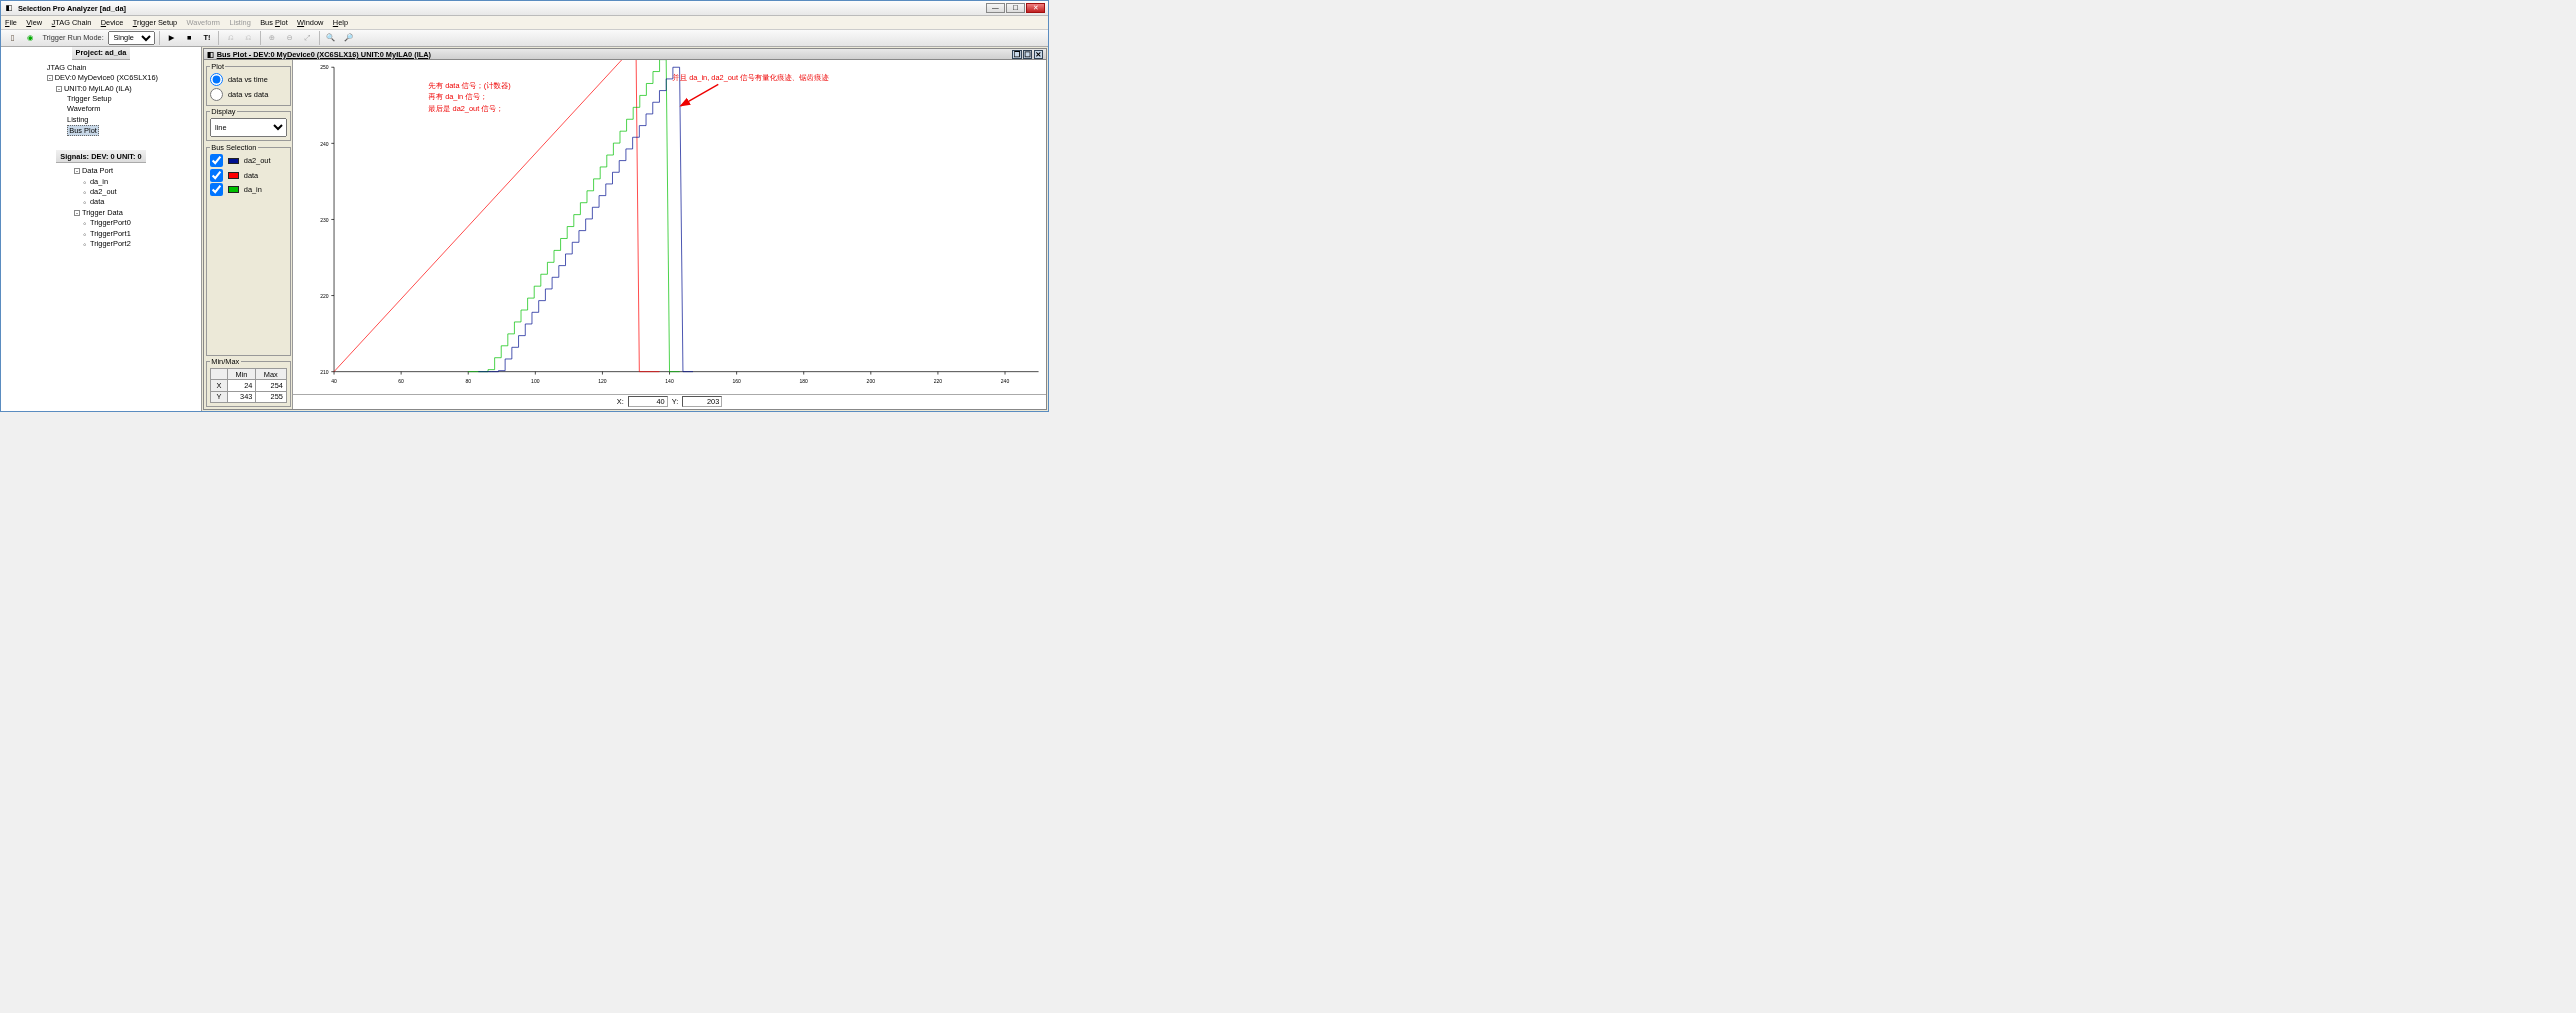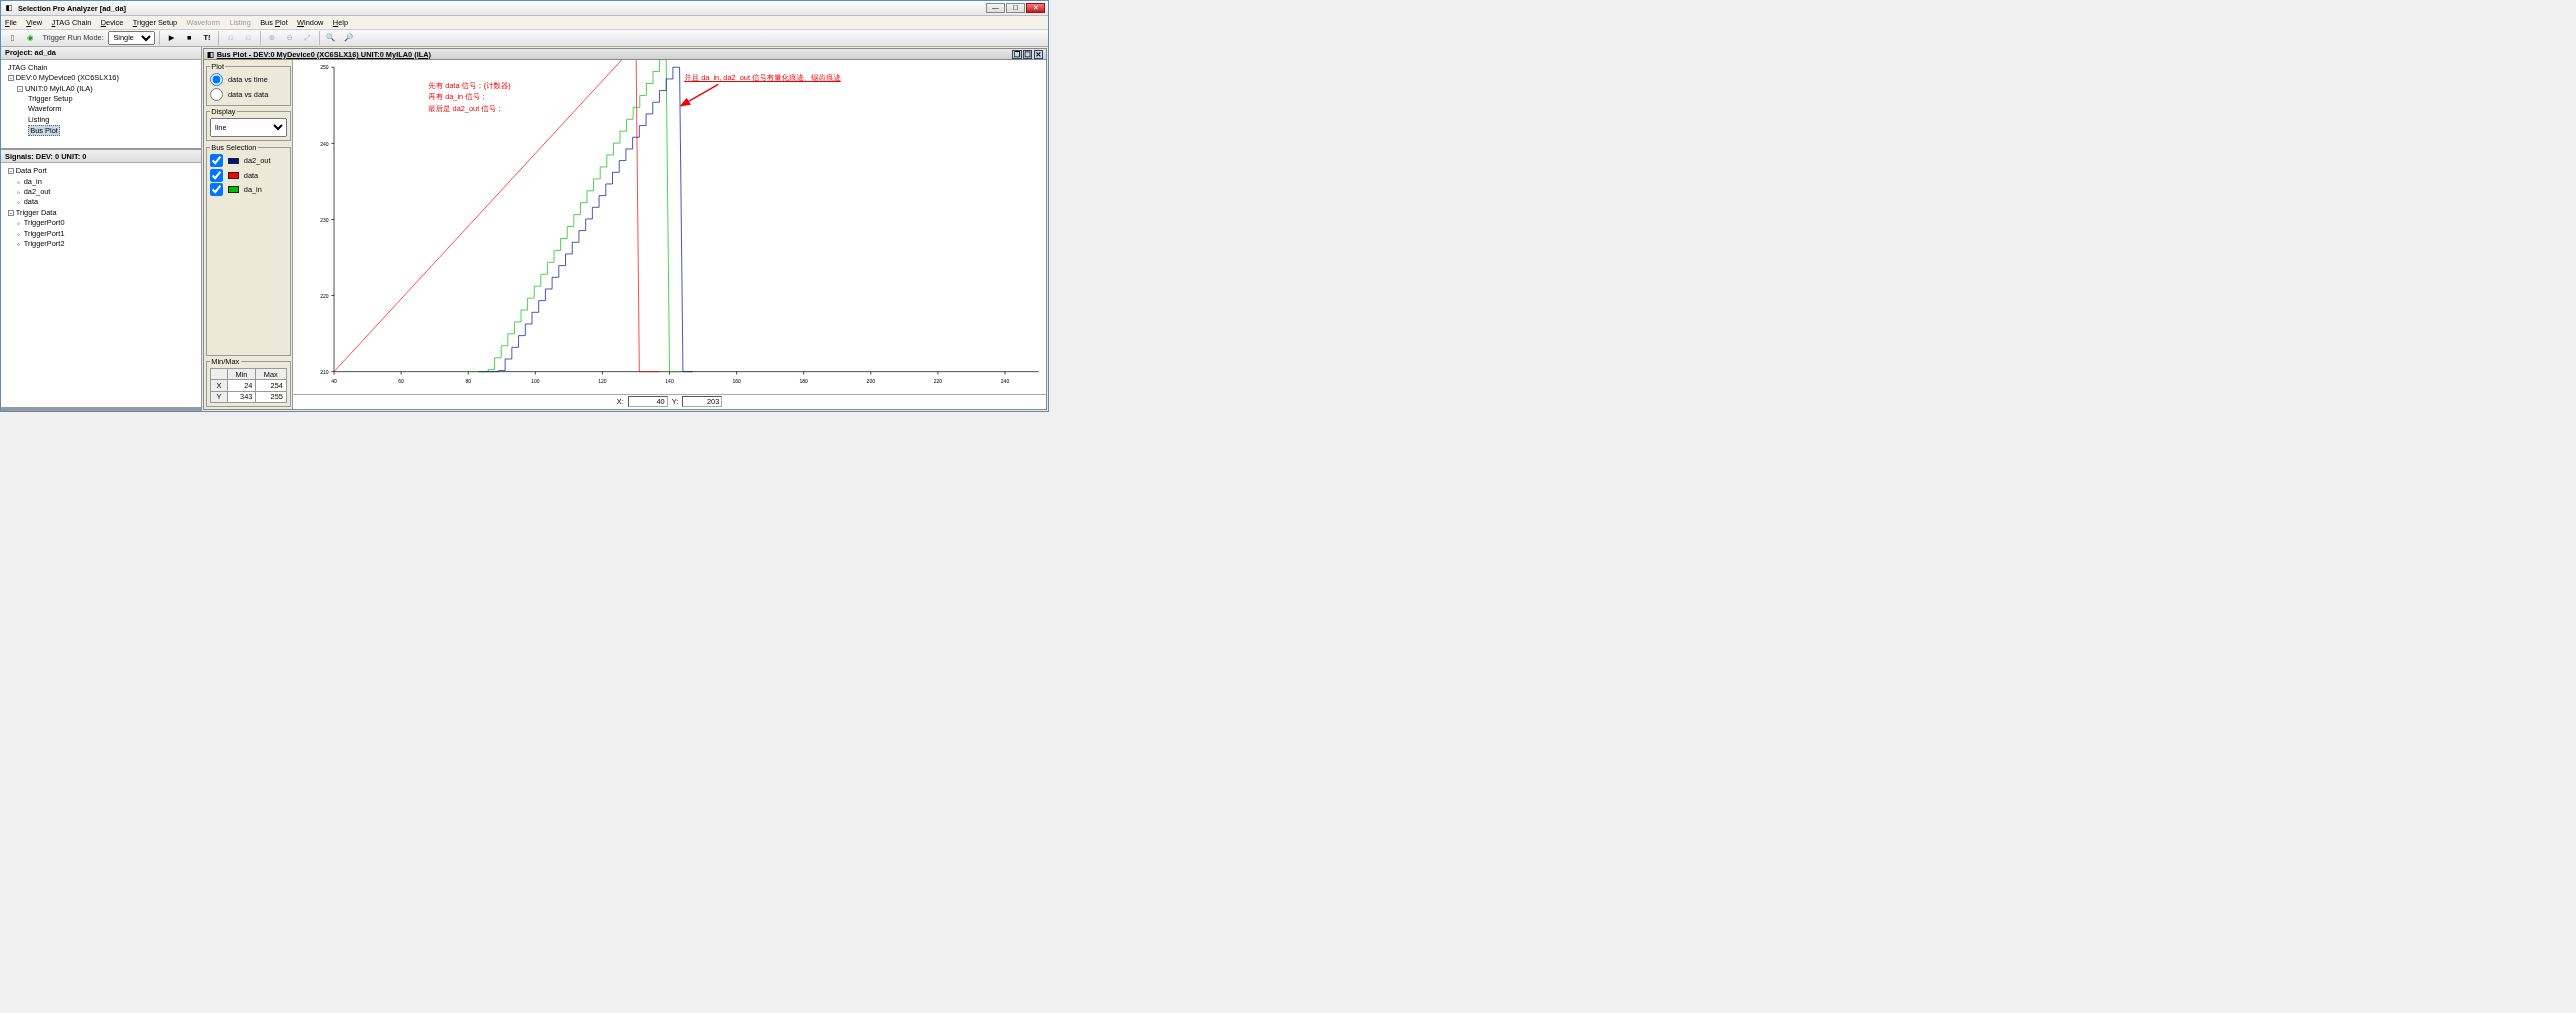--- a/index.html
+++ b/index.html
@@ -13,21 +13,21 @@
 .winbtn.close { background: linear-gradient(#f08080,#c02020); color: #fff; border-color:#a01010;}
 .menubar { height: 13.5px; background: #f5f2e9; display: flex; align-items: center; padding: 0 4px; gap: 9.4px; border-bottom: 0.7px solid #ccc; }
 .menubar span { cursor: default; }
 .menubar span u { text-decoration: underline; }
 .toolbar { height: 17.5px; background: linear-gradient(#fafafa,#e4e4e4); display: flex; align-items: center; padding: 0 4px; gap: 2.7px; border-bottom: 0.7px solid #aaa; }
 .tb-btn { width: 15px; height: 15px; border: 0.7px solid transparent; display: flex; align-items: center; justify-content: center; }
 .tb-sep { width: 0.7px; height: 13.5px; background: #bbb; margin: 0 1.3px; }
 .tb-label { color: #333; margin: 0 2px; }
 .tb-select { height: 13.5px; font-size: 7.4px; width: 47px; }
 .content { flex: 1; display: flex; overflow: hidden; }
-.left-col { width: 201px; display: flex; flex-direction: column; border-right: 0.7px solid #999; background: #fff; }
+.left-col { width: 201px; display: flex; flex-direction: column; border-right: 0.7px solid #999; background: #fff; align-items: center; }
 .panel-title { background: linear-gradient(#f0f0f0,#dcdcdc); border-bottom: 0.7px solid #aaa; padding: 1.3px 4px; font-weight: bold; }
 .tree { padding: 2.7px 4px; overflow: auto; background:#fff; }
 .tree .node { padding: 0.7px 0; white-space: nowrap; }
 .tree .i1 { padding-left: 2.7px; }
 .tree .i2 { padding-left: 12px; }
 .tree .i3 { padding-left: 23px; }
 .tree .sel { background: #c8d8e8; border: 0.7px dotted #666; display:inline-block; padding:0 1.3px;}
 .tree .exp { display:inline-block; width:6px; height:6px; border:0.7px solid #888; text-align:center; line-height:4.7px; font-size:6px; margin-right:2px; color:#000; background:#fff; cursor:pointer;}
 .bullet { display:inline-block; width:4px; height:4px; margin-right:2.7px; position:relative; top:0px; }
 .bullet::before{ content:"○"; font-size:4.7px;}
@@ -256,21 +256,21 @@
               <polyline id="s-data" fill="none" stroke="#ff0000" stroke-width="1" points="60,430 501.4285714285714,-21.5 506.33333333333337,430 535.7619047619048,430"></polyline>
               <polyline id="s-dain" fill="none" stroke="#00c000" stroke-width="1" points="256.19047619047615,430 256.19047619047615,430 265.8365079365079,430 265.8365079365079,430 275.4825396825397,430 275.4825396825397,430 285.1285714285715,430 285.1285714285715,427.20000000000016 294.7746031746032,427.20000000000016 294.7746031746032,410.7500000000002 304.42063492063494,410.7500000000002 304.42063492063494,394.30000000000024 314.0666666666667,394.30000000000024 314.0666666666667,377.85000000000025 323.7126984126985,377.85000000000025 323.7126984126985,361.4000000000003 333.3587301587302,361.4000000000003 333.3587301587302,344.9500000000004 343.00476190476195,344.9500000000004 343.00476190476195,328.5000000000004 352.65079365079373,328.5000000000004 352.65079365079373,312.05000000000047 362.2968253968255,312.05000000000047 362.2968253968255,295.6000000000005 371.9428571428573,295.6000000000005 371.9428571428573,279.15000000000055 381.588888888889,279.15000000000055 381.588888888889,262.70000000000056 391.23492063492074,262.70000000000056 391.23492063492074,246.2500000000006 400.8809523809525,246.2500000000006 400.8809523809525,229.80000000000064 410.5269841269843,229.80000000000064 410.5269841269843,213.35000000000068 420.173015873016,213.35000000000068 420.173015873016,196.90000000000072 429.8190476190478,196.90000000000072 429.8190476190478,180.45000000000076 439.46507936507953,180.45000000000076 439.46507936507953,164.0000000000008 449.11111111111126,164.0000000000008 449.11111111111126,147.55000000000086 458.75714285714304,147.55000000000086 458.75714285714304,131.10000000000088 468.4031746031748,131.10000000000088 468.4031746031748,114.65000000000094 478.0492063492066,114.65000000000094 478.0492063492066,98.20000000000095 487.6952380952383,98.20000000000095 487.6952380952383,81.75000000000102 497.34126984127005,81.75000000000102 497.34126984127005,65.30000000000103 506.98730158730183,65.30000000000103 506.98730158730183,48.8500000000011 516.6333333333337,48.8500000000011 516.6333333333337,32.400000000001114 526.2793650793653,32.400000000001114 526.2793650793653,15.950000000001182 535.9253968253971,15.950000000001182 535.9253968253971,-0.49999999999886313 545.5714285714289,-0.49999999999886313 550.4761904761904,430 565.1904761904761,430"></polyline>
               <polyline id="s-da2" fill="none" stroke="#001090" stroke-width="1" points="270.9047619047619,430 270.9047619047619,430 280.71428571428567,430 280.71428571428567,430 290.5238095238095,430 290.5238095238095,430 300.33333333333337,430 300.33333333333337,428.6000000000001 310.1428571428571,428.6000000000001 310.1428571428571,412.5000000000001 319.95238095238096,412.5000000000001 319.95238095238096,396.4000000000001 329.76190476190476,396.4000000000001 329.76190476190476,380.3000000000001 339.57142857142856,380.3000000000001 339.57142857142856,364.20000000000016 349.3809523809524,364.20000000000016 349.3809523809524,348.1000000000002 359.1904761904762,348.1000000000002 359.1904761904762,332.0000000000002 369,332.0000000000002 369,315.9000000000002 378.8095238095238,315.9000000000002 378.8095238095238,299.80000000000024 388.6190476190476,299.80000000000024 388.6190476190476,283.7000000000003 398.42857142857144,283.7000000000003 398.42857142857144,267.60000000000025 408.23809523809524,267.60000000000025 408.23809523809524,251.5000000000003 418.04761904761904,251.5000000000003 418.04761904761904,235.40000000000032 427.8571428571429,235.40000000000032 427.8571428571429,219.30000000000035 437.66666666666663,219.30000000000035 437.66666666666663,203.20000000000036 447.4761904761905,203.20000000000036 447.4761904761905,187.10000000000036 457.2857142857143,187.10000000000036 457.2857142857143,171.0000000000004 467.0952380952381,171.0000000000004 467.0952380952381,154.90000000000043 476.9047619047619,154.90000000000043 476.9047619047619,138.80000000000047 486.7142857142857,138.80000000000047 486.7142857142857,122.70000000000044 496.5238095238095,122.70000000000044 496.5238095238095,106.60000000000048 506.33333333333337,106.60000000000048 506.33333333333337,90.50000000000051 516.1428571428571,90.50000000000051 516.1428571428571,74.40000000000049 525.952380952381,74.40000000000049 525.952380952381,58.30000000000058 535.7619047619048,58.30000000000058 535.7619047619048,42.20000000000056 545.5714285714286,42.20000000000056 545.5714285714286,26.100000000000534 555.3809523809524,26.100000000000534 555.3809523809524,10.000000000000625 565.1904761904761,10.000000000000625 570.0952380952381,430 584.8095238095237,430"></polyline>
             </svg>
 
             <div class="annot" style="left:135px; top:20px;">
               <div>先有 data 信号；(计数器)</div>
               <div>再有 da_in 信号；</div>
               <div>最后是 da2_out 信号；</div>
             </div>
-            <div class="annot" style="left:391px; top:9.4px;text-decoration:underline;">
+            <div class="annot" style="left:379px; top:9.4px;">
               <span>并且 da_in, da2_out 信号有量化痕迹、锯齿痕迹</span>
             </div>
             <svg class="arrow" style="left:385px; top:23px; width:47px; height:27px;" viewBox="0 0 70 40" width="47" height="27">
               <defs>
                   <marker id="ah" markerWidth="8" markerHeight="8" refX="7" refY="3" orient="auto">
                     <path d="M0,0 L8,3 L0,6 Z" fill="#e00"></path>
                   </marker>
                 </defs>
               <line x1="60" y1="2" x2="4" y2="34" stroke="#e00" stroke-width="2" marker-end="url(#ah)"></line>
             </svg>

